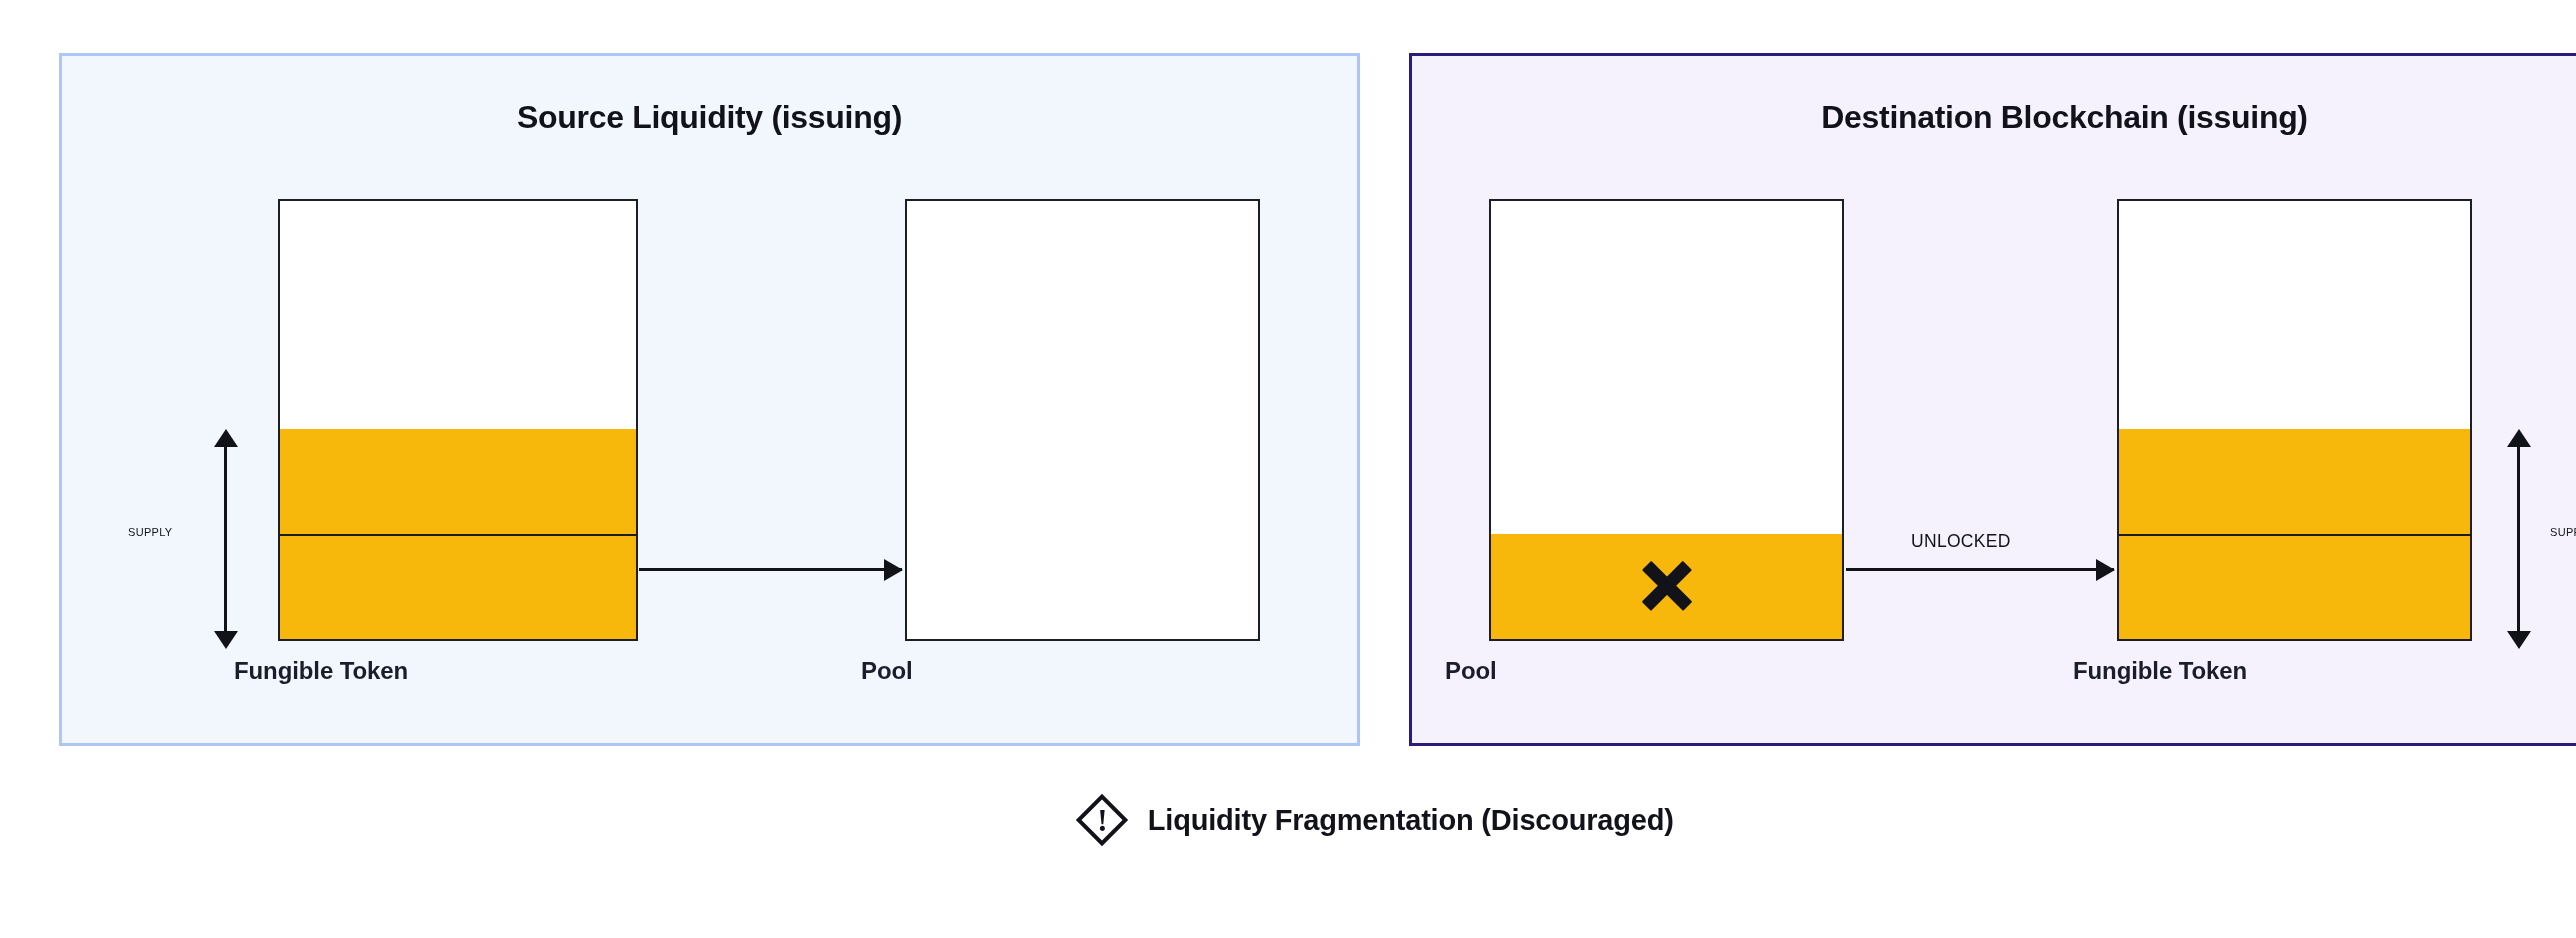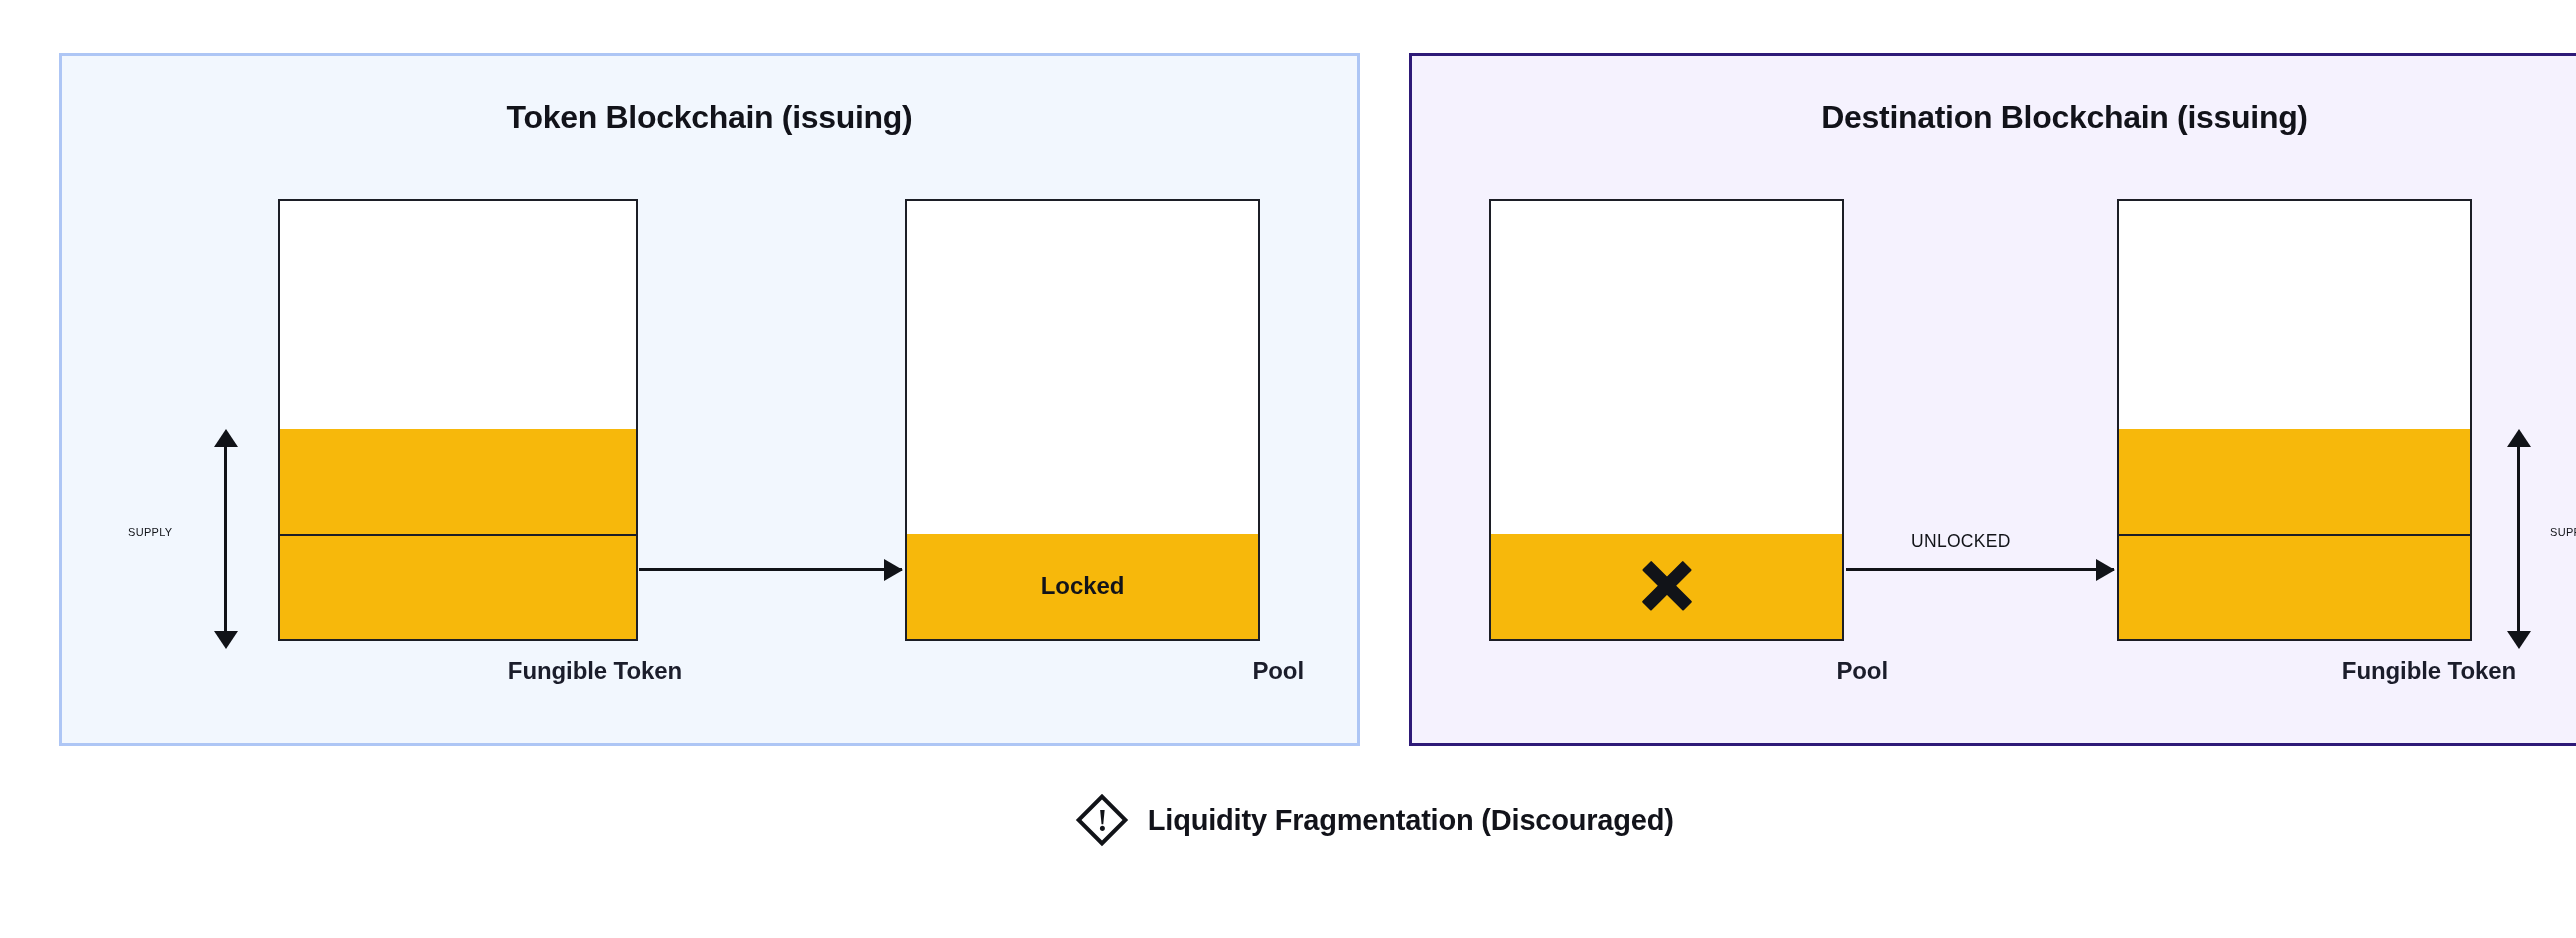--- a/index.html
+++ b/index.html
@@ -53,21 +53,21 @@
   .seg.divider-top{border-top:2.6px solid #1c1e26;}
   .seg-label{
     font-size:24px;
     font-weight:700;
     color:#12131a;
     letter-spacing:-0.1px;
   }
   .stack-caption{
     position:absolute;
     left:-46px;right:-46px;
-    text-align:right;
+    text-align:left;
     font-size:24px;
     font-weight:600;
     color:#1b1d2b;
     letter-spacing:-0.1px;
   }
 
   
   .x-mark{width:56px;height:56px;position:relative;}
   .x-mark span{
     position:absolute;left:50%;top:50%;
@@ -148,21 +148,21 @@
     color:#12131a;
     text-align:center;
   }
 </style>
 </head>
 <body>
 
 <div class="stage">
 
   <div class="panel" style="left:59px;top:53px;width:1301px;height:693px;border-color:#aec6f5;background:#f2f7fe;">
-    <div class="panel-title">Token Blockchain (issuing)</div>
+    <div class="panel-title">Source Liquidity (issuing)</div>
   </div>
 
   <div class="varrow" style="left:224px;top:446px;height:185px;"></div>
   <div class="supply-label" style="left:128px;top:526px;">SUPPLY</div>
 
   <div class="stack" style="left:278px;top:199px;width:360px;height:442px;">
     <div class="seg empty" style="flex:0 0 52%;">
       <span class="seg-label"></span>
     </div>
     <div class="seg fill" style="flex:0 0 24%;">
@@ -173,23 +173,20 @@
     </div>
     <div class="stack-caption" style="top:456px;">Fungible Token</div>
   </div>
 
   <div class="harrow" style="left:639px;top:568px;width:263px;"></div>
   <div class="harrow-label" style="left:711px;top:531px;"></div>
 
   <div class="stack" style="left:905px;top:199px;width:355px;height:442px;">
     <div class="seg empty" style="flex:0 0 76%;">
       <span class="seg-label"></span>
-    </div>
-    <div class="seg fill" style="flex:0 0 24%;">
-      <span class="seg-label">Locked</span>
     </div>
     <div class="stack-caption" style="top:456px;">Pool</div>
   </div>
 
   <div class="panel" style="left:1409px;top:53px;width:1311px;height:693px;border-color:#2e1a78;background:#f5f2fe;">
     <div class="panel-title">Destination Blockchain (issuing)</div>
   </div>
 
   <div class="stack" style="left:1489px;top:199px;width:355px;height:442px;">
     <div class="seg empty" style="flex:0 0 76%;">

